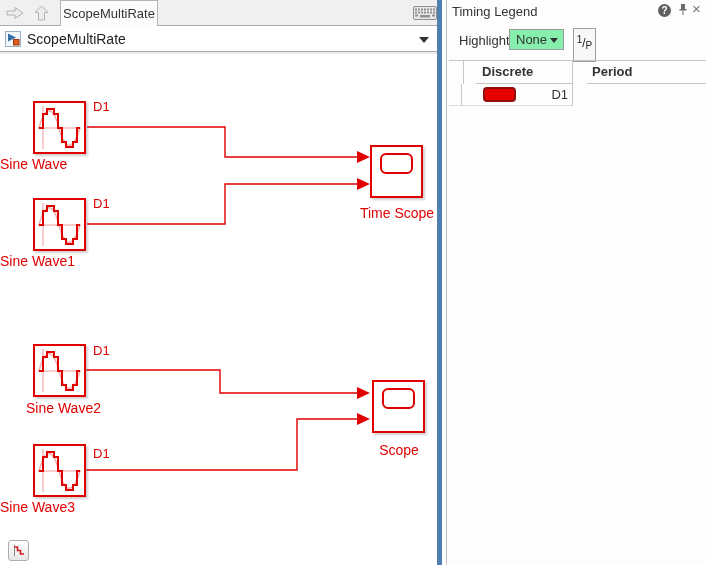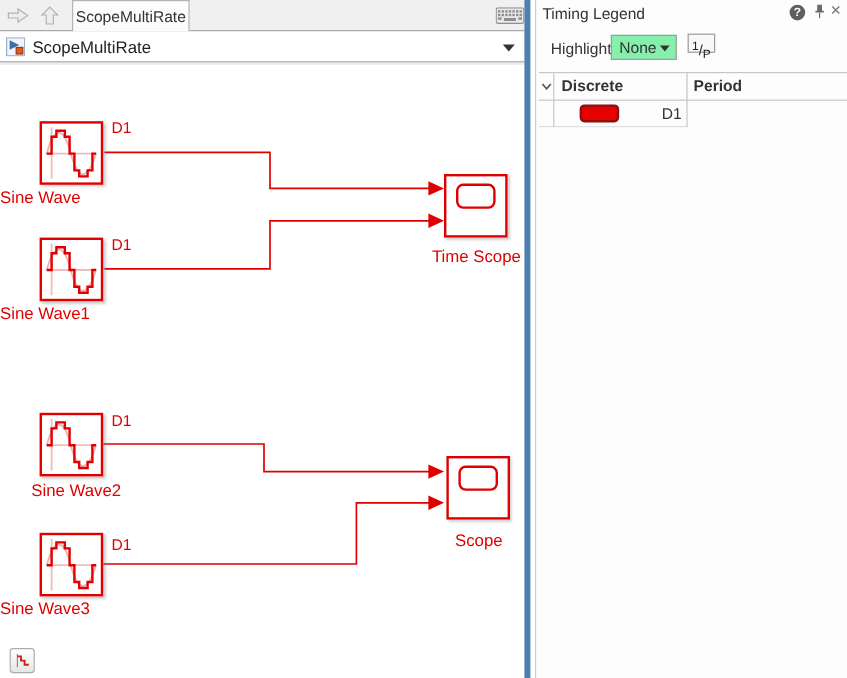--- a/index.html
+++ b/index.html
@@ -59,31 +59,31 @@
   #pin-icon { position:absolute; left:231px; top:3px; cursor:pointer; }
   #close-icon { position:absolute; left:245px; top:0px; font-size:15px;
     color:#787878; cursor:pointer; }
   #highlight-label { position:absolute; left:12px; top:33px; font-size:13px; }
   #highlight-select { position:absolute; left:62px; top:29px; width:55px; height:21px;
     background:#86efac; border:1px solid #9c9c9c; font-size:13px; cursor:pointer; }
   #highlight-select .val { position:absolute; left:6px; top:2px; }
   #highlight-select .arr { position:absolute; right:5px; top:8px; width:0; height:0;
     border-left:4px solid transparent; border-right:4px solid transparent;
     border-top:5px solid #333; }
-  #period-btn { position:absolute; left:126px; top:28px; width:23px; height:16px;
+  #period-btn { position:absolute; left:126px; top:28px; width:23px; height:34px;
     background:#f8f8f8; border:1px solid #9c9c9c; text-align:center; cursor:pointer;
     font-size:12px; line-height:21px; color:#222; }
   #period-btn .num { font-size:10px; vertical-align:4px; }
   #period-btn .den { font-size:10px; vertical-align:-2px; }
   
   #legend-table { position:absolute; left:2px; top:60px; width:257px;
     display:grid; grid-template-columns:13px 111px 1fr;
     border-top:1px solid #c6c6c6; font-size:13px; }
   .th { font-weight:bold; color:#333; border-bottom:1px solid #c6c6c6;
-    height:23px; line-height:22px; }
+    height:23px; line-height:22px;margin-left:14px; }
   .cell { height:22px; border-bottom:1px solid #dedede; line-height:21px; }
   .colsep { border-right:1px solid #c6c6c6; }
   .chev { display:flex; align-items:center; justify-content:center; cursor:pointer; }
   .th-discrete { padding-left:6px; }
   .th-period { padding-left:5px; }
   .cell-discrete { display:flex; align-items:center; justify-content:space-between;
     padding-left:21px; padding-right:4px; }
   .swatch { width:33px; height:15px; background:#e60000; border:2px solid #8f0f0f;
     border-radius:4px; }
   .cell-period { padding-left:5px; }

